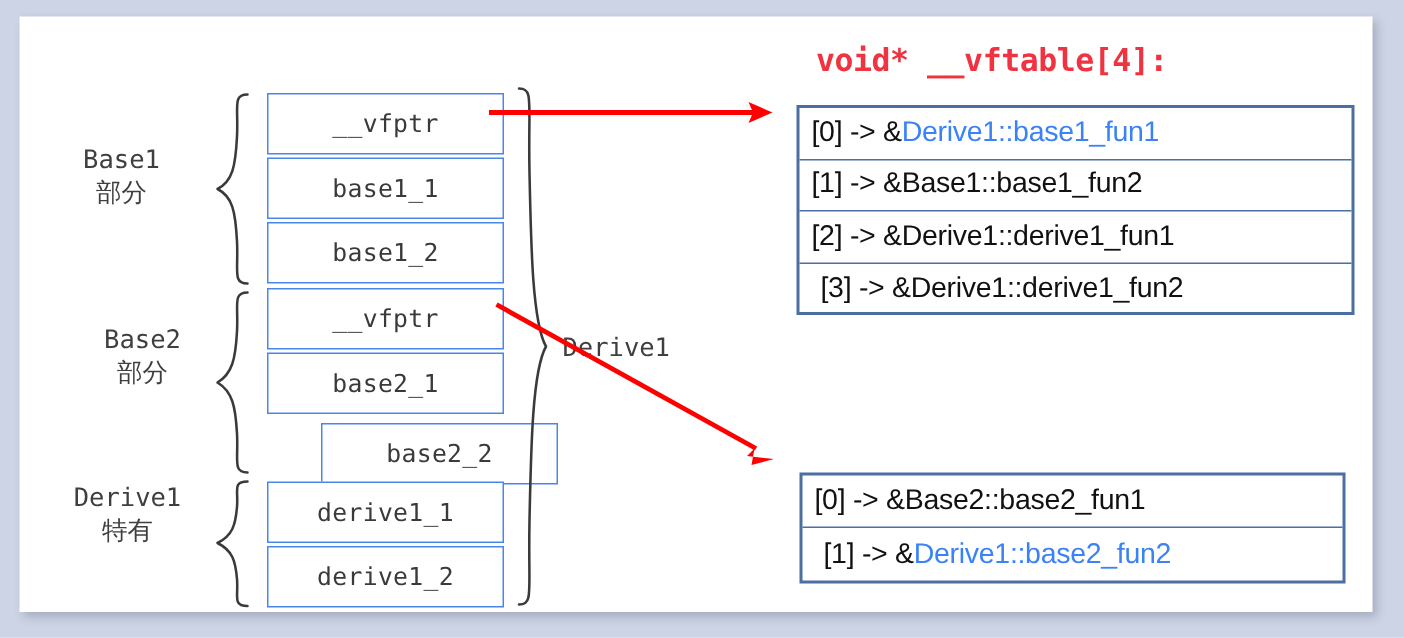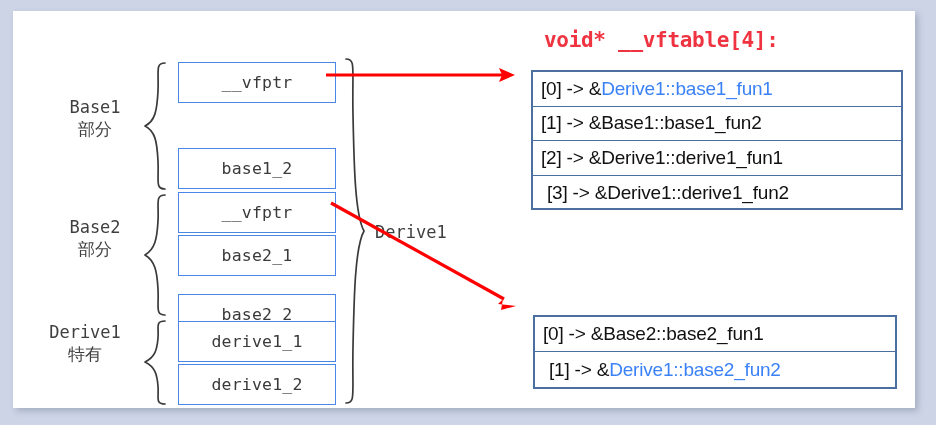--- a/index.html
+++ b/index.html
@@ -136,43 +136,44 @@
   .vt-row:last-child { border-bottom: none; }
   .vt-row.indent { padding-left: 14px; }
   .hl-red { color: #3b82f6; }
 </style>
 </head>
 <body>
 
 <div id="root">
   <div class="card">
 
-    <div class="grp-label" style="left:22px; top:85px;">Base1
+    <div class="grp-label" style="left:8px; top:85px;">Base1
 部分</div>
     <div class="grp-label" style="left:22px; top:205px;">Base2
 部分</div>
     <div class="grp-label" style="left:12px; top:310px;">Derive1
 特有</div>
 
     <svg class="brace-svg" style="left:126px; top:40px; width:30px; height:150px;" viewBox="0 0 30 150">
       <path d="M26,12 C16,12 20,20 19,40 C18,60 16,70 6,75 C16,80 18,90 19,110 C20,130 16,138 26,138"></path>
     </svg>
     <svg class="brace-svg" style="left:126px; top:180px; width:30px; height:132px;" viewBox="0 0 30 132">
       <path d="M26,4 C16,4 20,12 19,30 C18,48 16,58 6,64 C16,70 18,80 19,98 C20,116 16,124 26,124"></path>
     </svg>
     <svg class="brace-svg" style="left:126px; top:305px; width:30px; height:95px;" viewBox="0 0 30 95">
       <path d="M26,5 C16,5 20,11 19,22 C18,34 16,41 6,46 C16,51 18,58 19,70 C20,82 16,88 26,88"></path>
     </svg>
 
     <div class="obj-col">
       <div class="obj-cell" style="top:0px;">__vfptr</div>
+      <div class="obj-cell" style="top:43px;">base1_1</div>
       <div class="obj-cell" style="top:86px;">base1_2</div>
       <div class="obj-cell" style="top:130px;">__vfptr</div>
       <div class="obj-cell" style="top:173px;">base2_1</div>
-      <div class="obj-cell" style="top:232px;">base2_2</div>
+      <div class="obj-cell" style="top:220px;margin-left:36px;">base2_2</div>
       <div class="obj-cell" style="top:259px;">derive1_1</div>
       <div class="obj-cell" style="top:302px;">derive1_2</div>
     </div>
 
     <svg class="brace-svg" style="left:329px; top:44px; width:28px; height:356px;" viewBox="0 0 28 356">
       <path d="M4,4 C14,4 10,12 11,60 C12,110 13,160 22,176 C13,192 12,242 11,292 C10,340 14,348 4,348"></path>
     </svg>
     <div class="derive1-label">Derive1</div>
 
     <div class="vt-title" style="left:531px; top:17px;">void* __vftable[4]:</div>

